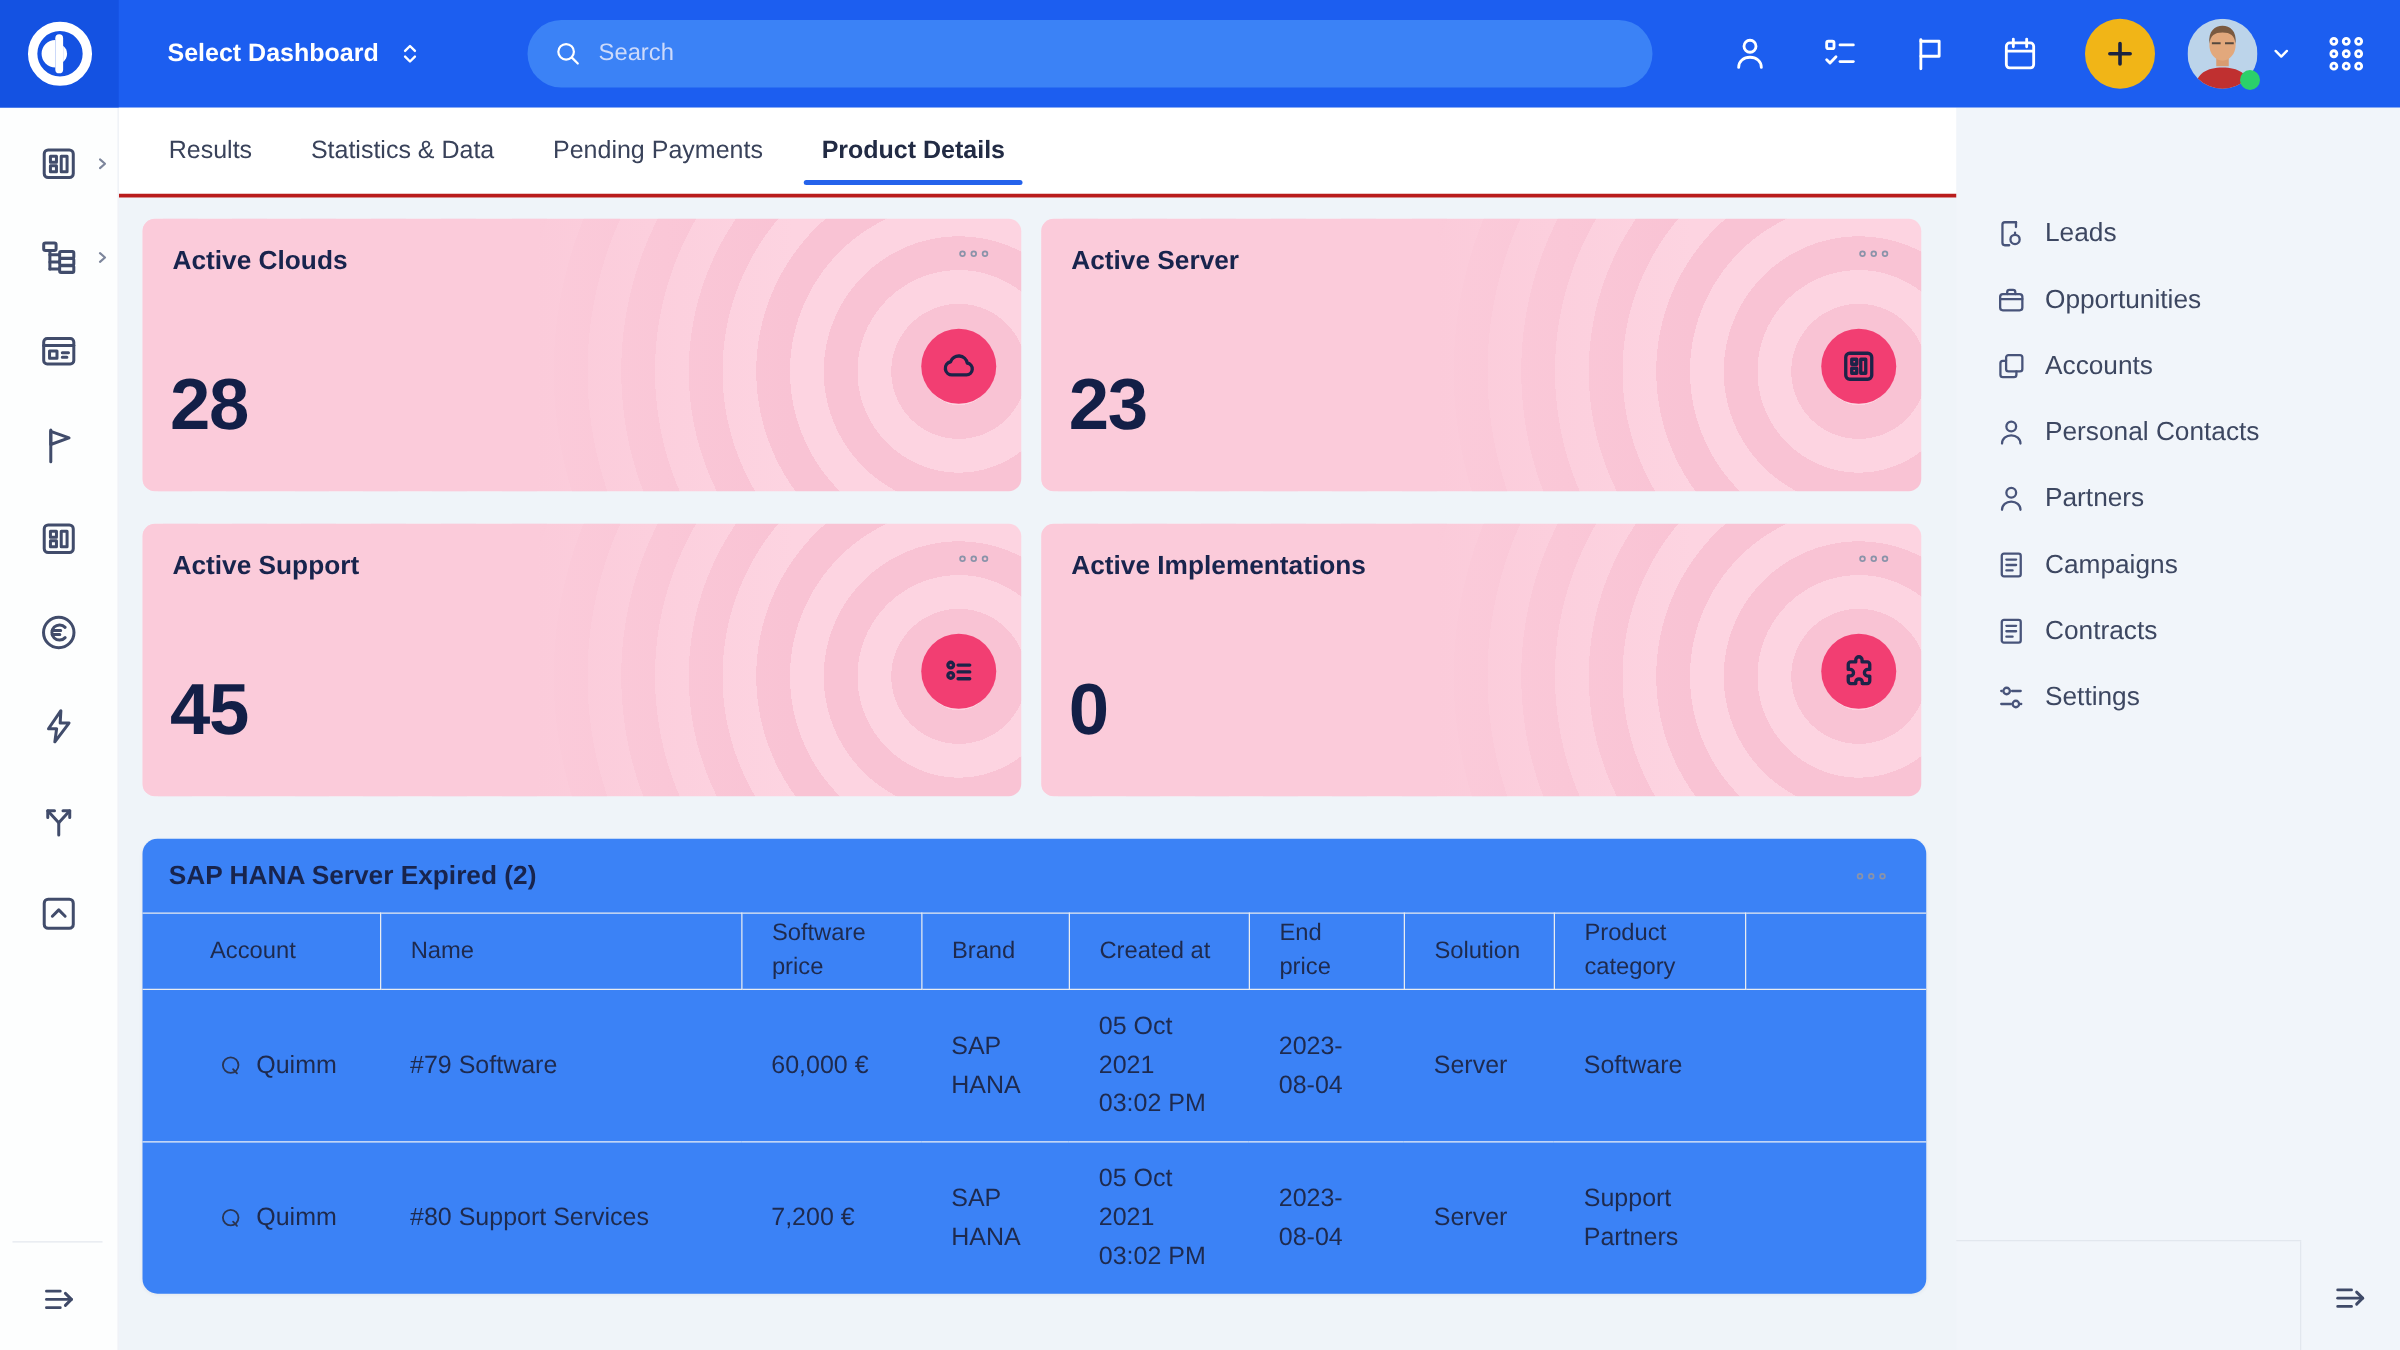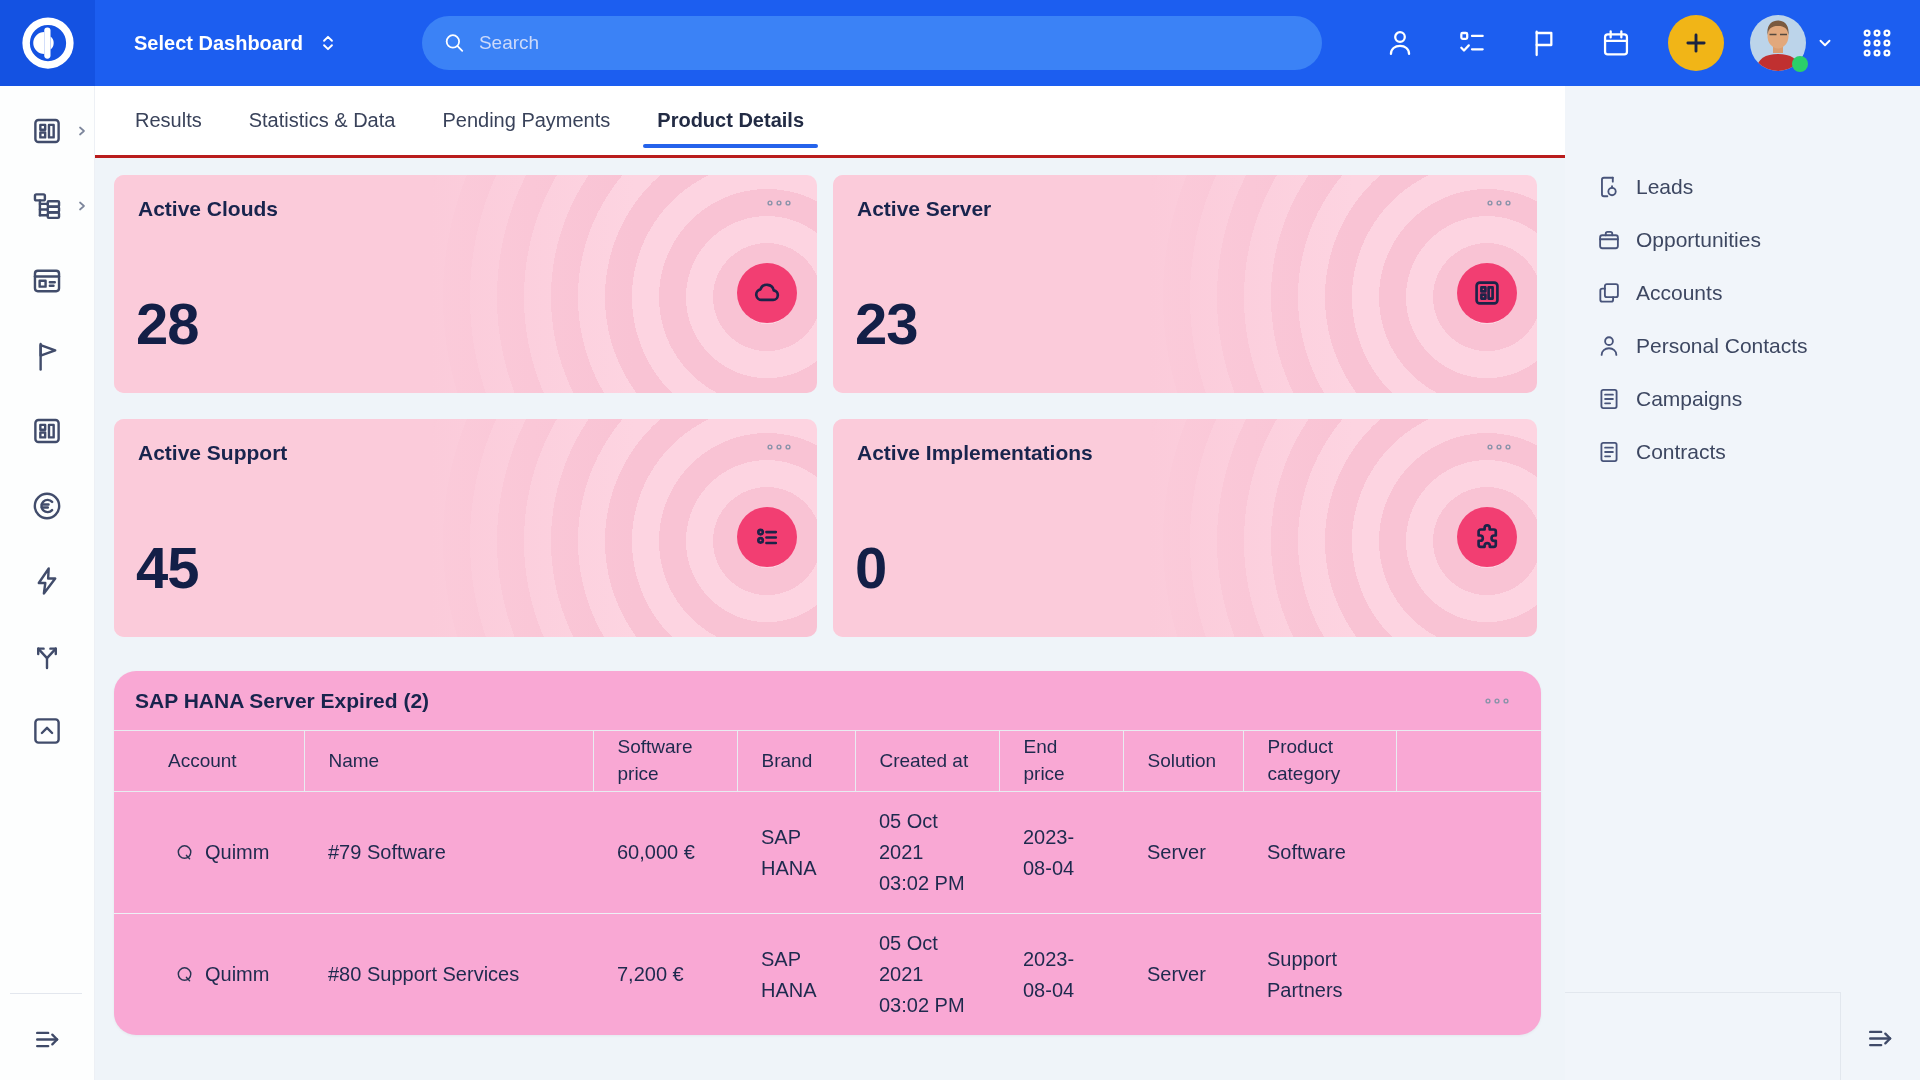--- a/index.html
+++ b/index.html
@@ -42,21 +42,21 @@
   .cards{position:absolute;left:19px;top:17px;width:1427px;display:grid;grid-template-columns:703px 704px;gap:26px 16px}
   .stat-card{position:relative;height:218px;border-radius:10px;overflow:hidden;cursor:default;
     background:repeating-radial-gradient(circle at calc(100% - 50px) 56%, #fdd4e1 0 27px, #f9c3d4 27px 54px)}
   .stat-card::before{content:"";position:absolute;inset:0;background:linear-gradient(90deg,#fbcbda 0%,#fbcbda 45%,rgba(251,203,218,0) 74%)}
   .stat-title{position:absolute;left:24px;top:22px;font-size:21px;font-weight:600;color:#18244d;z-index:1}
   .stat-value{position:absolute;left:22px;bottom:36px;font-size:58px;font-weight:700;color:#131f47;letter-spacing:-1px;z-index:1}
   .stat-dots{position:absolute;right:24px;top:24px;color:#8a93a9;z-index:1;cursor:pointer}
   .stat-icon{position:absolute;right:20px;top:calc(54% - 30px);width:60px;height:60px;border-radius:50%;background:#f23e72;color:#1c2348;display:flex;align-items:center;justify-content:center;z-index:1}
 
   
-  .table-card{position:absolute;left:19px;top:513px;width:1427px;height:364px;background:#f9a8d4;border-radius:22px;box-shadow:0 1px 3px rgba(16,24,40,.05)}
+  .table-card{position:absolute;left:19px;top:513px;width:1427px;height:364px;background:#3b82f6;border-radius:12px;box-shadow:0 1px 3px rgba(16,24,40,.05)}
   .table-head{height:59px;display:flex;align-items:center;justify-content:space-between;padding:0 30px 0 21px}
   .table-title{font-size:21px;font-weight:600;color:#18244d}
   .table-dots{color:#8a93a9;cursor:pointer}
   table{width:1427px;border-collapse:collapse;table-layout:fixed}
   thead th{height:61px;border-top:1px solid #e8ecf1;border-bottom:1px solid #e8ecf1;font-size:19px;font-weight:500;color:#1e2a4e;text-align:left;padding:0 24px;line-height:1.4;vertical-align:middle}
   thead th:not(:last-child){border-right:1px solid #e8ecf1}
   thead th:first-child{padding-left:54px}
   tbody td{height:122px;font-size:20px;color:#1e2a4e;padding:0 24px;line-height:1.55;vertical-align:middle}
   tbody td:first-child{padding-left:60px}
   tbody tr:first-child td{border-bottom:1px solid #eef1f6}
@@ -430,31 +430,47 @@
     </div>
     <div class="rs-item">
       <svg class="ic rs-ic" viewBox="0 0 24 24">
           <circle cx="12" cy="7.5" r="3.6"></circle>
           <path d="M5.2,20.2c0-3.7,3-6.1,6.8-6.1s6.8,2.4,6.8,6.1"></path>
         </svg>
       <span>Personal Contacts</span>
     </div>
     <div class="rs-item">
       <svg class="ic rs-ic" viewBox="0 0 24 24">
+          <circle cx="12" cy="7.5" r="3.6"></circle>
+          <path d="M5.2,20.2c0-3.7,3-6.1,6.8-6.1s6.8,2.4,6.8,6.1"></path>
+        </svg>
+      <span>Partners</span>
+    </div>
+    <div class="rs-item">
+      <svg class="ic rs-ic" viewBox="0 0 24 24">
           <rect x="5" y="3.6" width="14" height="16.8" rx="1.6"></rect>
           <path d="M8.4,8h7.2 M8.4,12h7.2 M8.4,16h4.6"></path>
         </svg>
       <span>Campaigns</span>
     </div>
     <div class="rs-item">
       <svg class="ic rs-ic" viewBox="0 0 24 24">
           <rect x="5" y="3.6" width="14" height="16.8" rx="1.6"></rect>
           <path d="M8.4,8h7.2 M8.4,12h7.2 M8.4,16h4.6"></path>
         </svg>
       <span>Contracts</span>
+    </div>
+    <div class="rs-item">
+      <svg class="ic rs-ic" viewBox="0 0 24 24">
+          <circle cx="8.6" cy="7.2" r="2.4"></circle>
+          <path d="M12.6,7.2H19 M4.6,7.2h0.4"></path>
+          <circle cx="15.4" cy="16.8" r="2.4"></circle>
+          <path d="M4.6,16.8h7.2 M19.4,16.8h-0.4"></path>
+        </svg>
+      <span>Settings</span>
     </div>
   </div>
   <div class="rs-divider"></div>
   <div class="rs-vline"></div>
   <svg class="ic rs-arrow" viewBox="0 0 24 24">
       <path d="M4.5,7.2h8 M4.5,16.8h8"></path>
       <path d="M4.5,12h14.5"></path>
       <path d="M15.5,8.5L19,12l-3.5,3.5"></path>
     </svg>
 </div>

